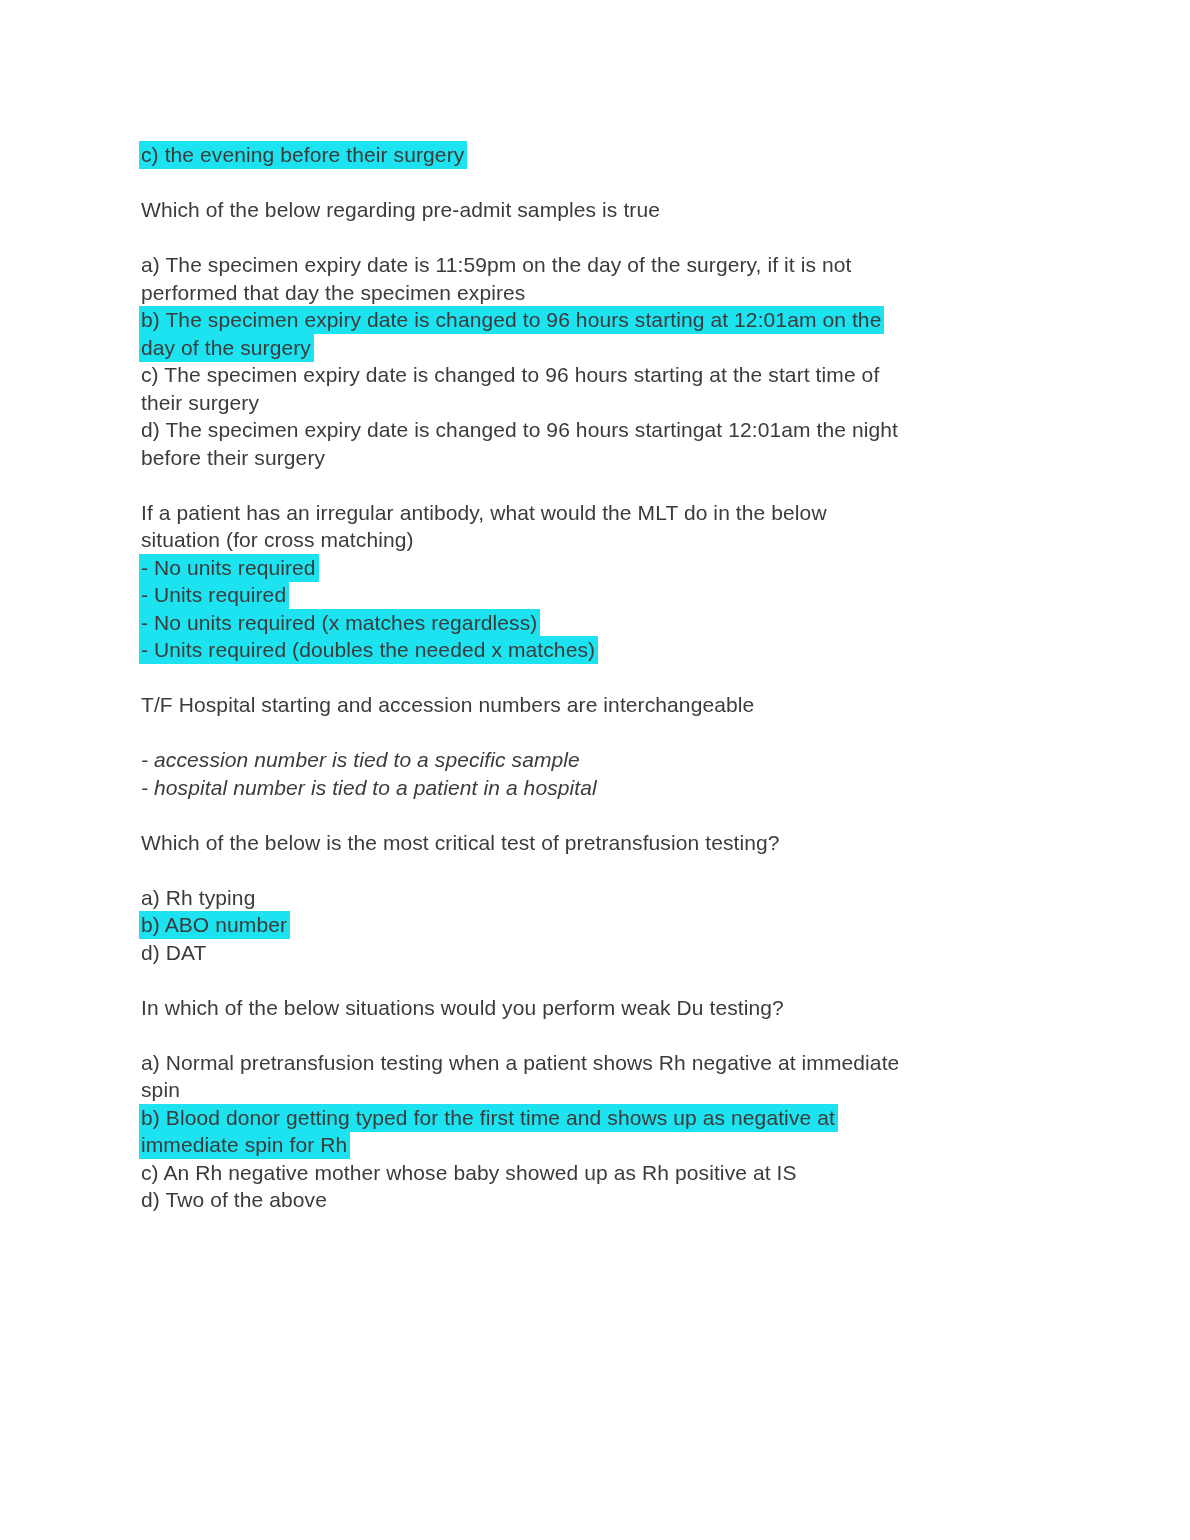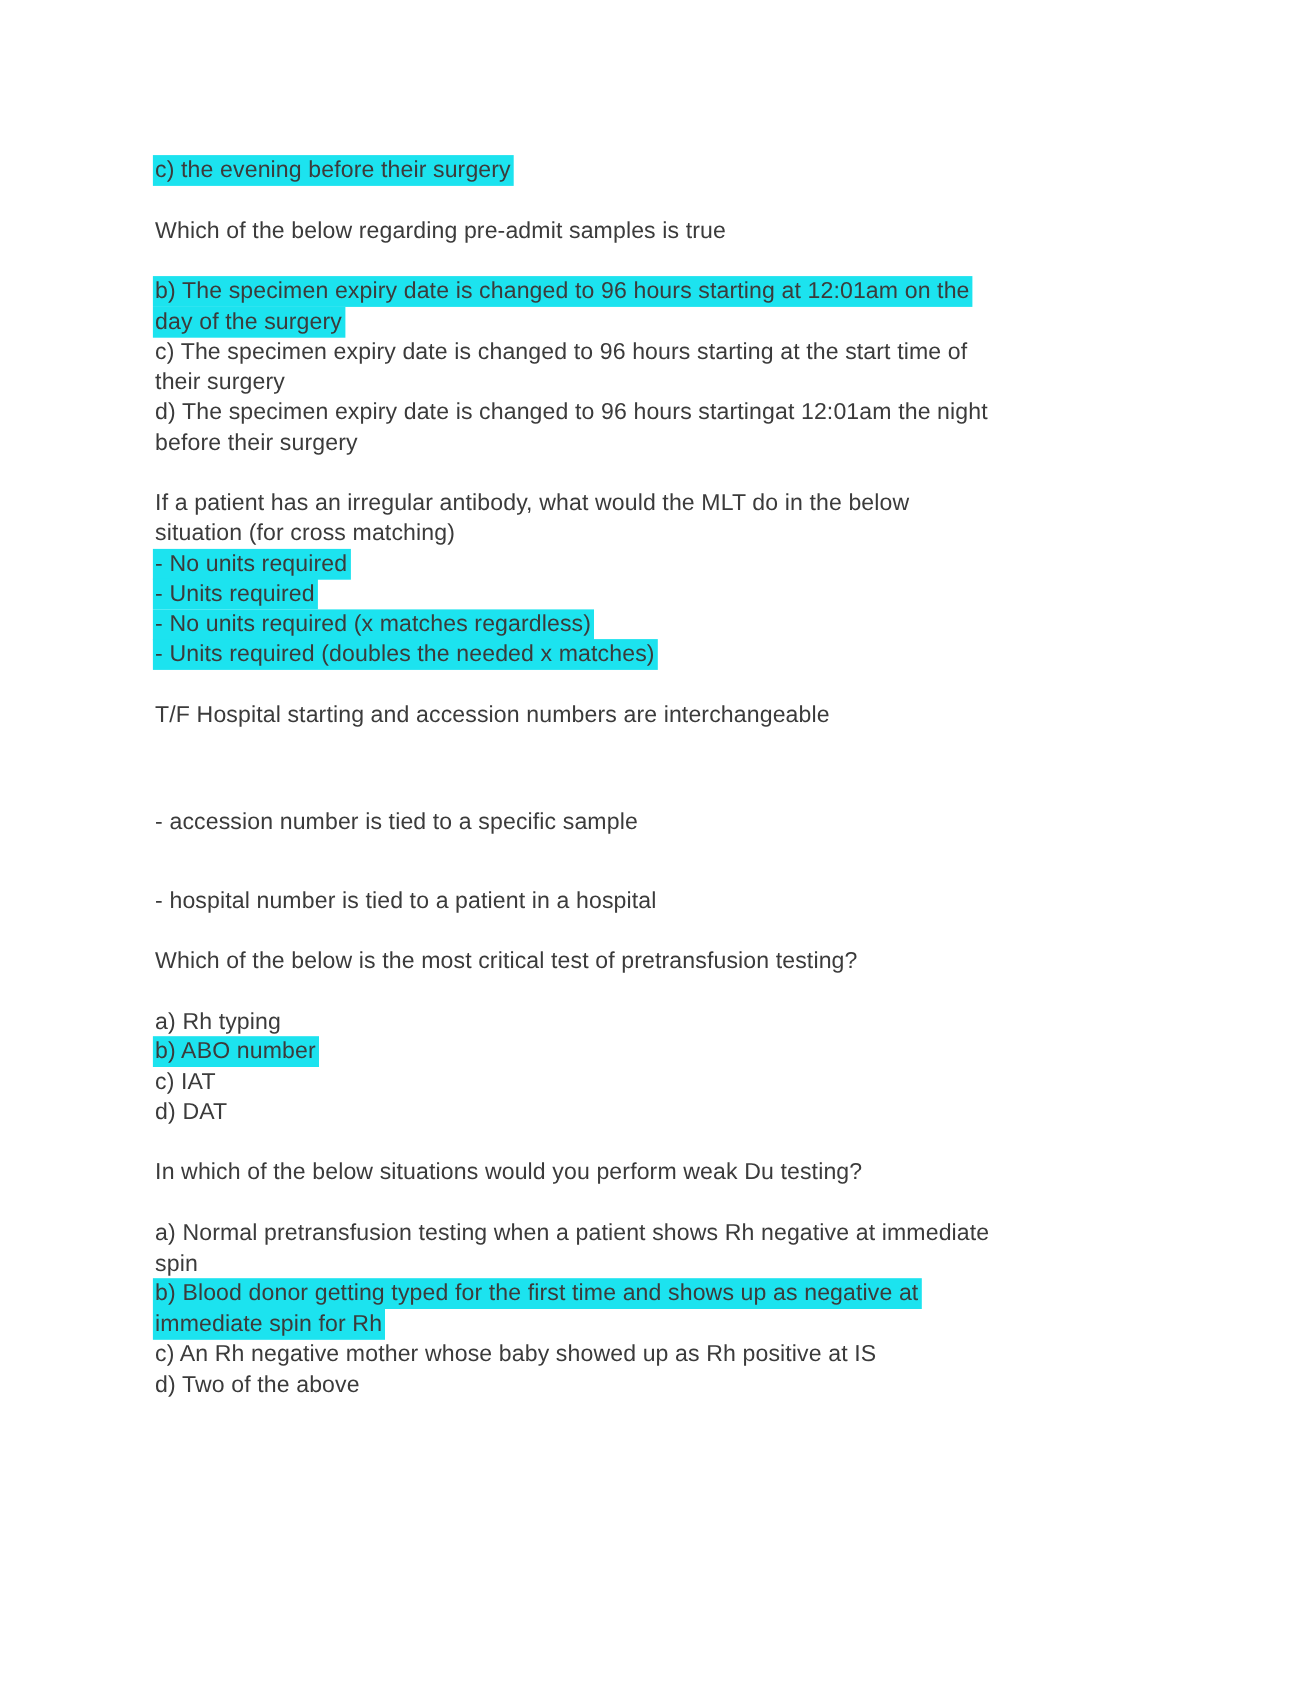--- a/index.html
+++ b/index.html
@@ -18,21 +18,21 @@
     color: var(--fg, #3b3b3b);
     overflow: hidden;
   }
   .doc p {
     margin: 0;
     font-size: 21px;
     line-height: 27.5px;
     letter-spacing: 0.1px;
   }
   .doc p.italic {
-    margin-top: 43px;
+    font-style: italic;
   }
   .doc .blank {
     height: 27.5px;
   }
   .doc span.hl {
     background: var(--hl, #1ce3ef);
     box-decoration-break: clone;
     -webkit-box-decoration-break: clone;
     padding: 2px 3px 3px 2px;
     margin-left: -2px;
@@ -45,20 +45,21 @@
   <div class="doc">
 
     <p><span class="hl">c) the evening before their surgery</span></p>
 
     <div class="blank"></div>
 
     <p><span>Which of the below regarding pre-admit samples is true</span></p>
 
     <div class="blank"></div>
 
+    <p><span>a) The specimen expiry date is 11:59pm on the day of the surgery, if it is not performed that day the specimen expires</span></p>
     <p><span class="hl">b) The specimen expiry date is changed to 96 hours starting at 12:01am on the day of the surgery</span></p>
     <p><span>c) The specimen expiry date is changed to 96 hours starting at the start time of their surgery</span></p>
     <p><span>d) The specimen expiry date is changed to 96 hours startingat 12:01am the night before their surgery</span></p>
 
     <div class="blank"></div>
 
     <p><span>If a patient has an irregular antibody, what would the MLT do in the below situation (for cross matching)</span></p>
     <p><span class="hl">- No units required</span></p>
     <p><span class="hl">- Units required</span></p>
     <p><span class="hl">- No units required (x matches regardless)</span></p>
@@ -74,21 +75,20 @@
     <p class="italic"><span>- hospital number is tied to a patient in a hospital</span></p>
 
     <div class="blank"></div>
 
     <p><span>Which of the below is the most critical test of pretransfusion testing?</span></p>
 
     <div class="blank"></div>
 
     <p><span>a) Rh typing</span></p>
     <p><span class="hl">b) ABO number</span></p>
-    <p><span>c) IAT</span></p>
     <p><span>d) DAT</span></p>
 
     <div class="blank"></div>
 
     <p><span>In which of the below situations would you perform weak Du testing?</span></p>
 
     <div class="blank"></div>
 
     <p><span>a) Normal pretransfusion testing when a patient shows Rh negative at immediate spin</span></p>
     <p><span class="hl">b) Blood donor getting typed for the first time and shows up as negative at immediate spin for Rh</span></p>

